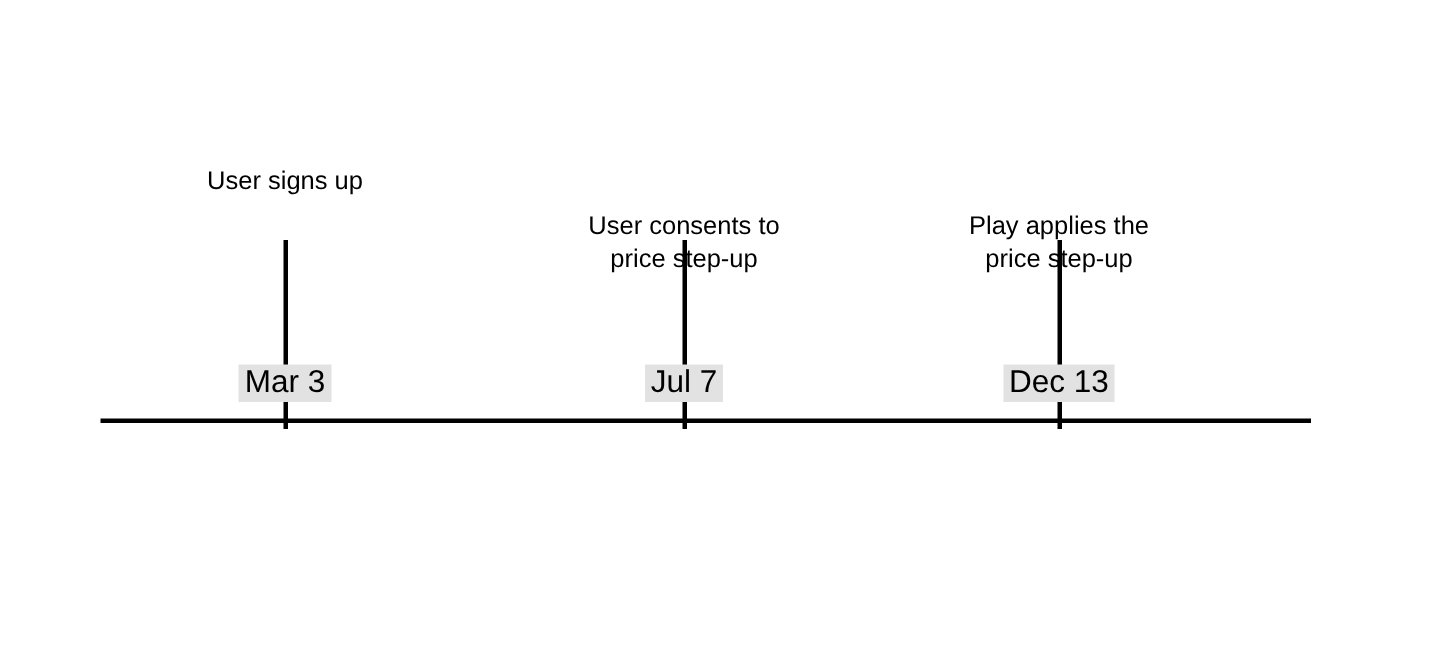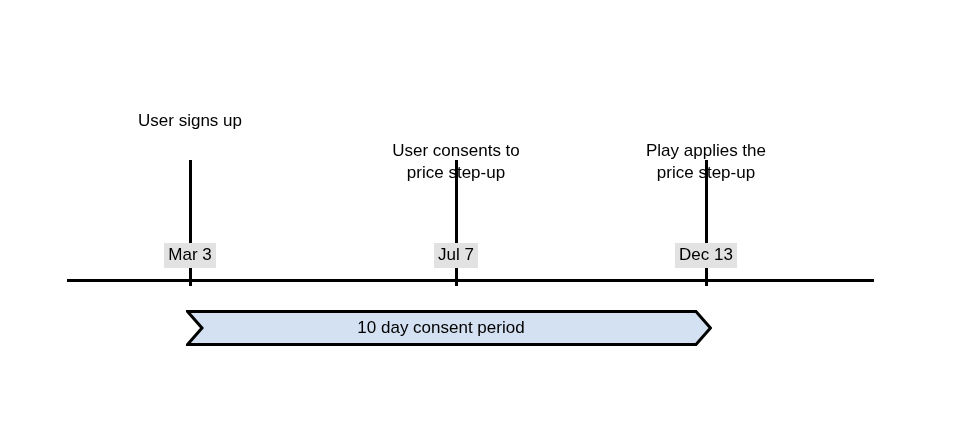--- a/index.html
+++ b/index.html
@@ -60,21 +60,21 @@
   .date-label-wrap {
     position: absolute;
     left: -120px;
     top: 243px;
     width: 240px;
     text-align: center;
   }
   .date-label {
     display: inline-block;
     background: #e2e2e2;
-    font-size: 17px;
+    font-size: 21px;
     line-height: 22px;
     padding: 1px 4px 2px 4px;
     color: #000000;
   }
 
   
   .banner {
     position: absolute;
     left: 186px;
     top: 310px;
@@ -124,20 +124,14 @@
 
   <div class="marker" style="left:706px;">
     <div class="marker-caption caption-2line">Play applies the
 price step-up</div>
     <div class="tick-line"></div>
     <div class="date-label-wrap">
       <span class="date-label">Dec 13</span>
     </div>
   </div>
 
-  <div class="banner">
-    <svg width="526" height="36" viewBox="0 0 526 36">
-      <polygon points="1.5,1.5 510,1.5 524.5,18 510,34.5 1.5,34.5 16,18" fill="#d4e1f2" stroke="#000000" stroke-width="3" stroke-linejoin="miter"></polygon>
-    </svg>
-    <div class="banner-label">10 day consent period</div>
-  </div>
 
 </div>
 
 </body></html>

